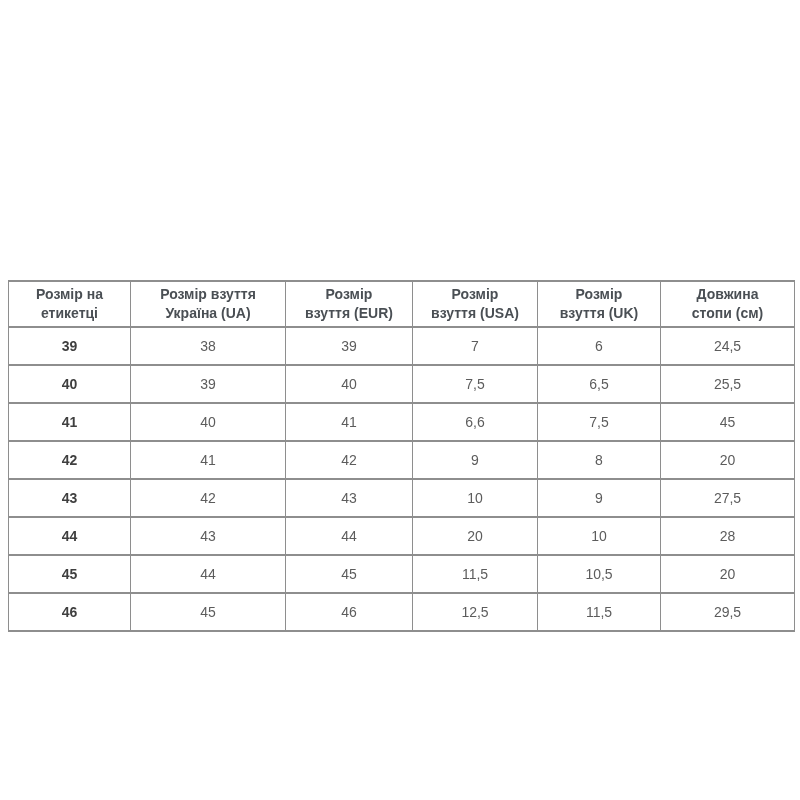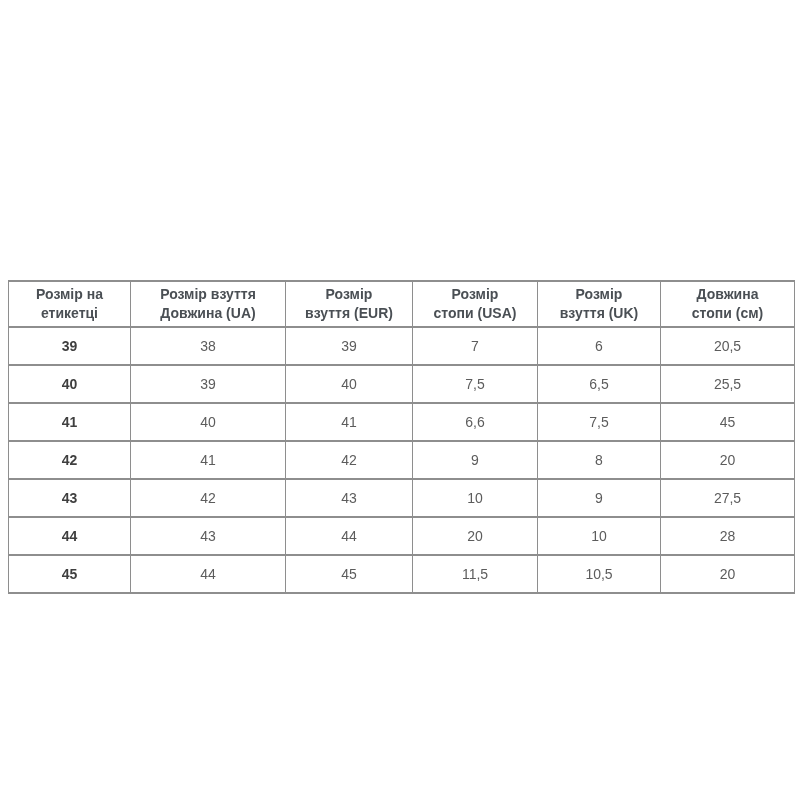--- a/index.html
+++ b/index.html
@@ -85,48 +85,48 @@
         <col class="c6">
     </colgroup>
     <thead>
       <tr id="header-row">
           <th>
             <div>Розмір на</div>
             <div>етикетці</div>
           </th>
           <th>
             <div>Розмір взуття</div>
-            <div>Довжина (UA)</div>
+            <div>Україна (UA)</div>
           </th>
           <th>
             <div>Розмір</div>
             <div>взуття (EUR)</div>
           </th>
           <th>
             <div>Розмір</div>
-            <div>стопи (USA)</div>
+            <div>взуття (USA)</div>
           </th>
           <th>
             <div>Розмір</div>
             <div>взуття (UK)</div>
           </th>
           <th>
             <div>Довжина</div>
             <div>стопи (см)</div>
           </th>
         </tr>
     </thead>
     <tbody id="table-body">
         <tr>
           <td class="label-cell">39</td>
           <td>38</td>
           <td>39</td>
           <td>7</td>
           <td>6</td>
-          <td>20,5</td>
+          <td>24,5</td>
         </tr>
         <tr>
           <td class="label-cell">40</td>
           <td>39</td>
           <td>40</td>
           <td>7,5</td>
           <td>6,5</td>
           <td>25,5</td>
         </tr>
         <tr>
@@ -162,15 +162,23 @@
           <td>28</td>
         </tr>
         <tr>
           <td class="label-cell">45</td>
           <td>44</td>
           <td>45</td>
           <td>11,5</td>
           <td>10,5</td>
           <td>20</td>
         </tr>
+        <tr>
+          <td class="label-cell">46</td>
+          <td>45</td>
+          <td>46</td>
+          <td>12,5</td>
+          <td>11,5</td>
+          <td>29,5</td>
+        </tr>
       </tbody>
   </table>
 </div>
 
 </body></html>

